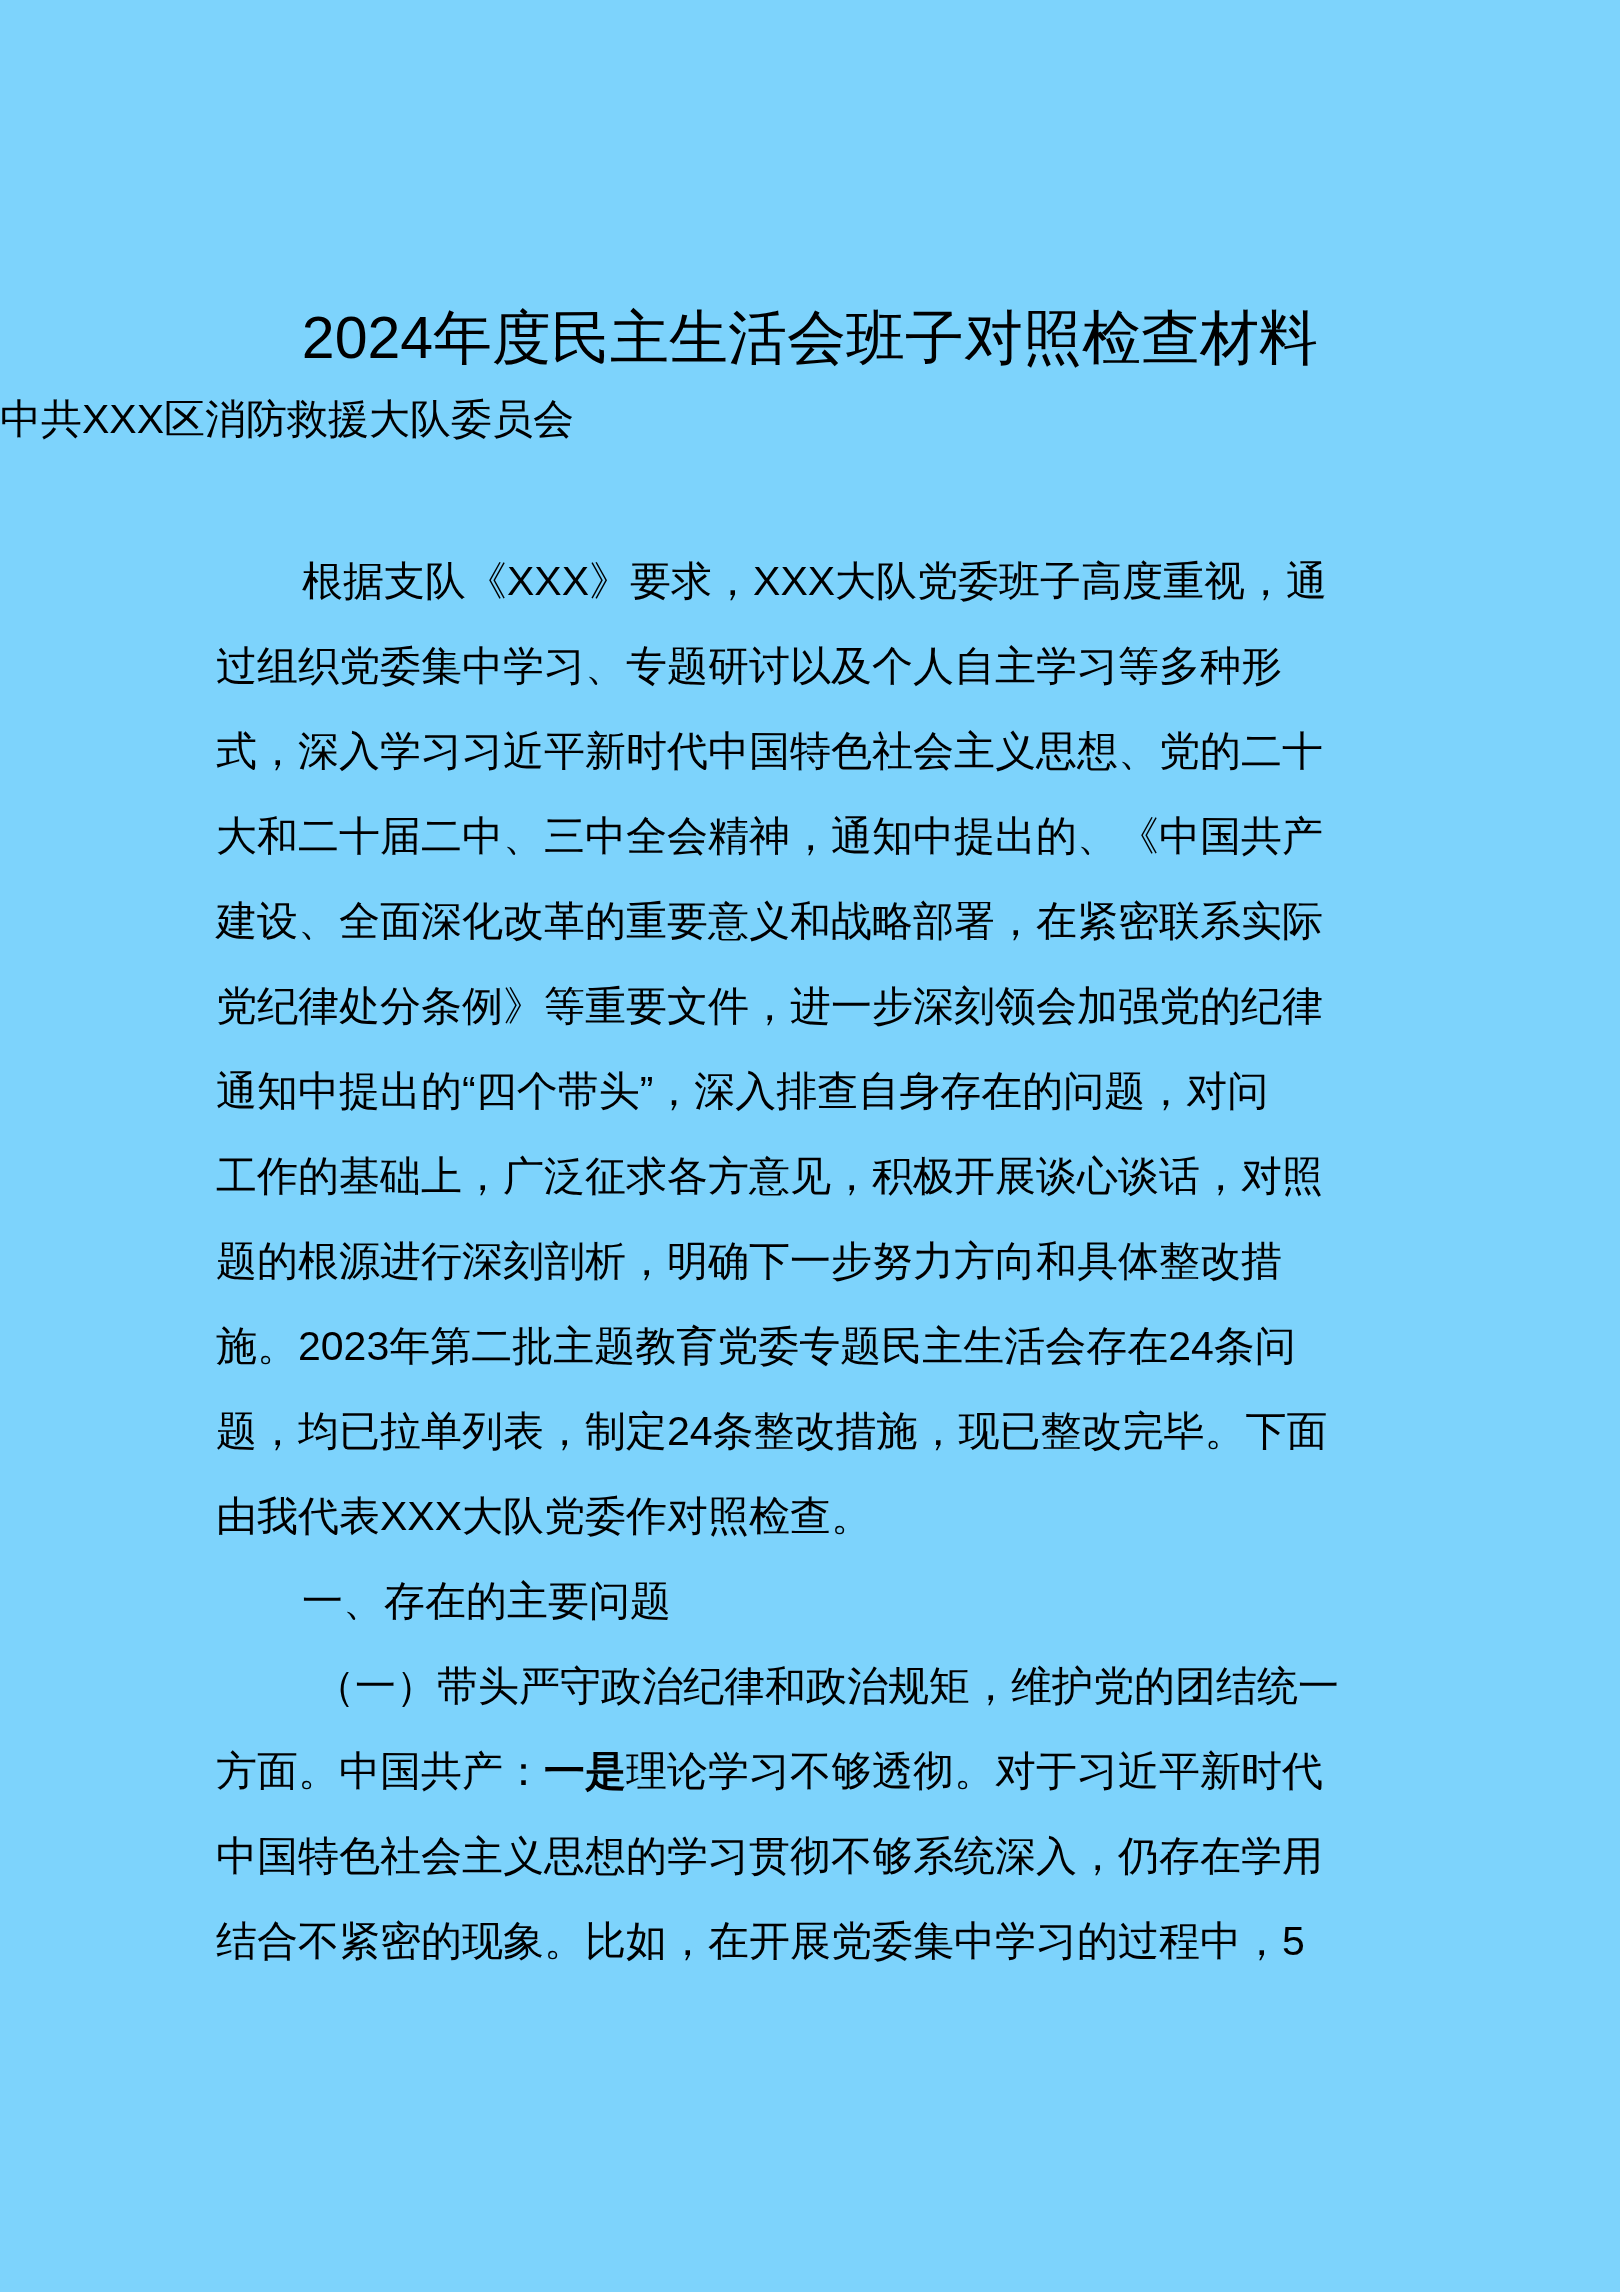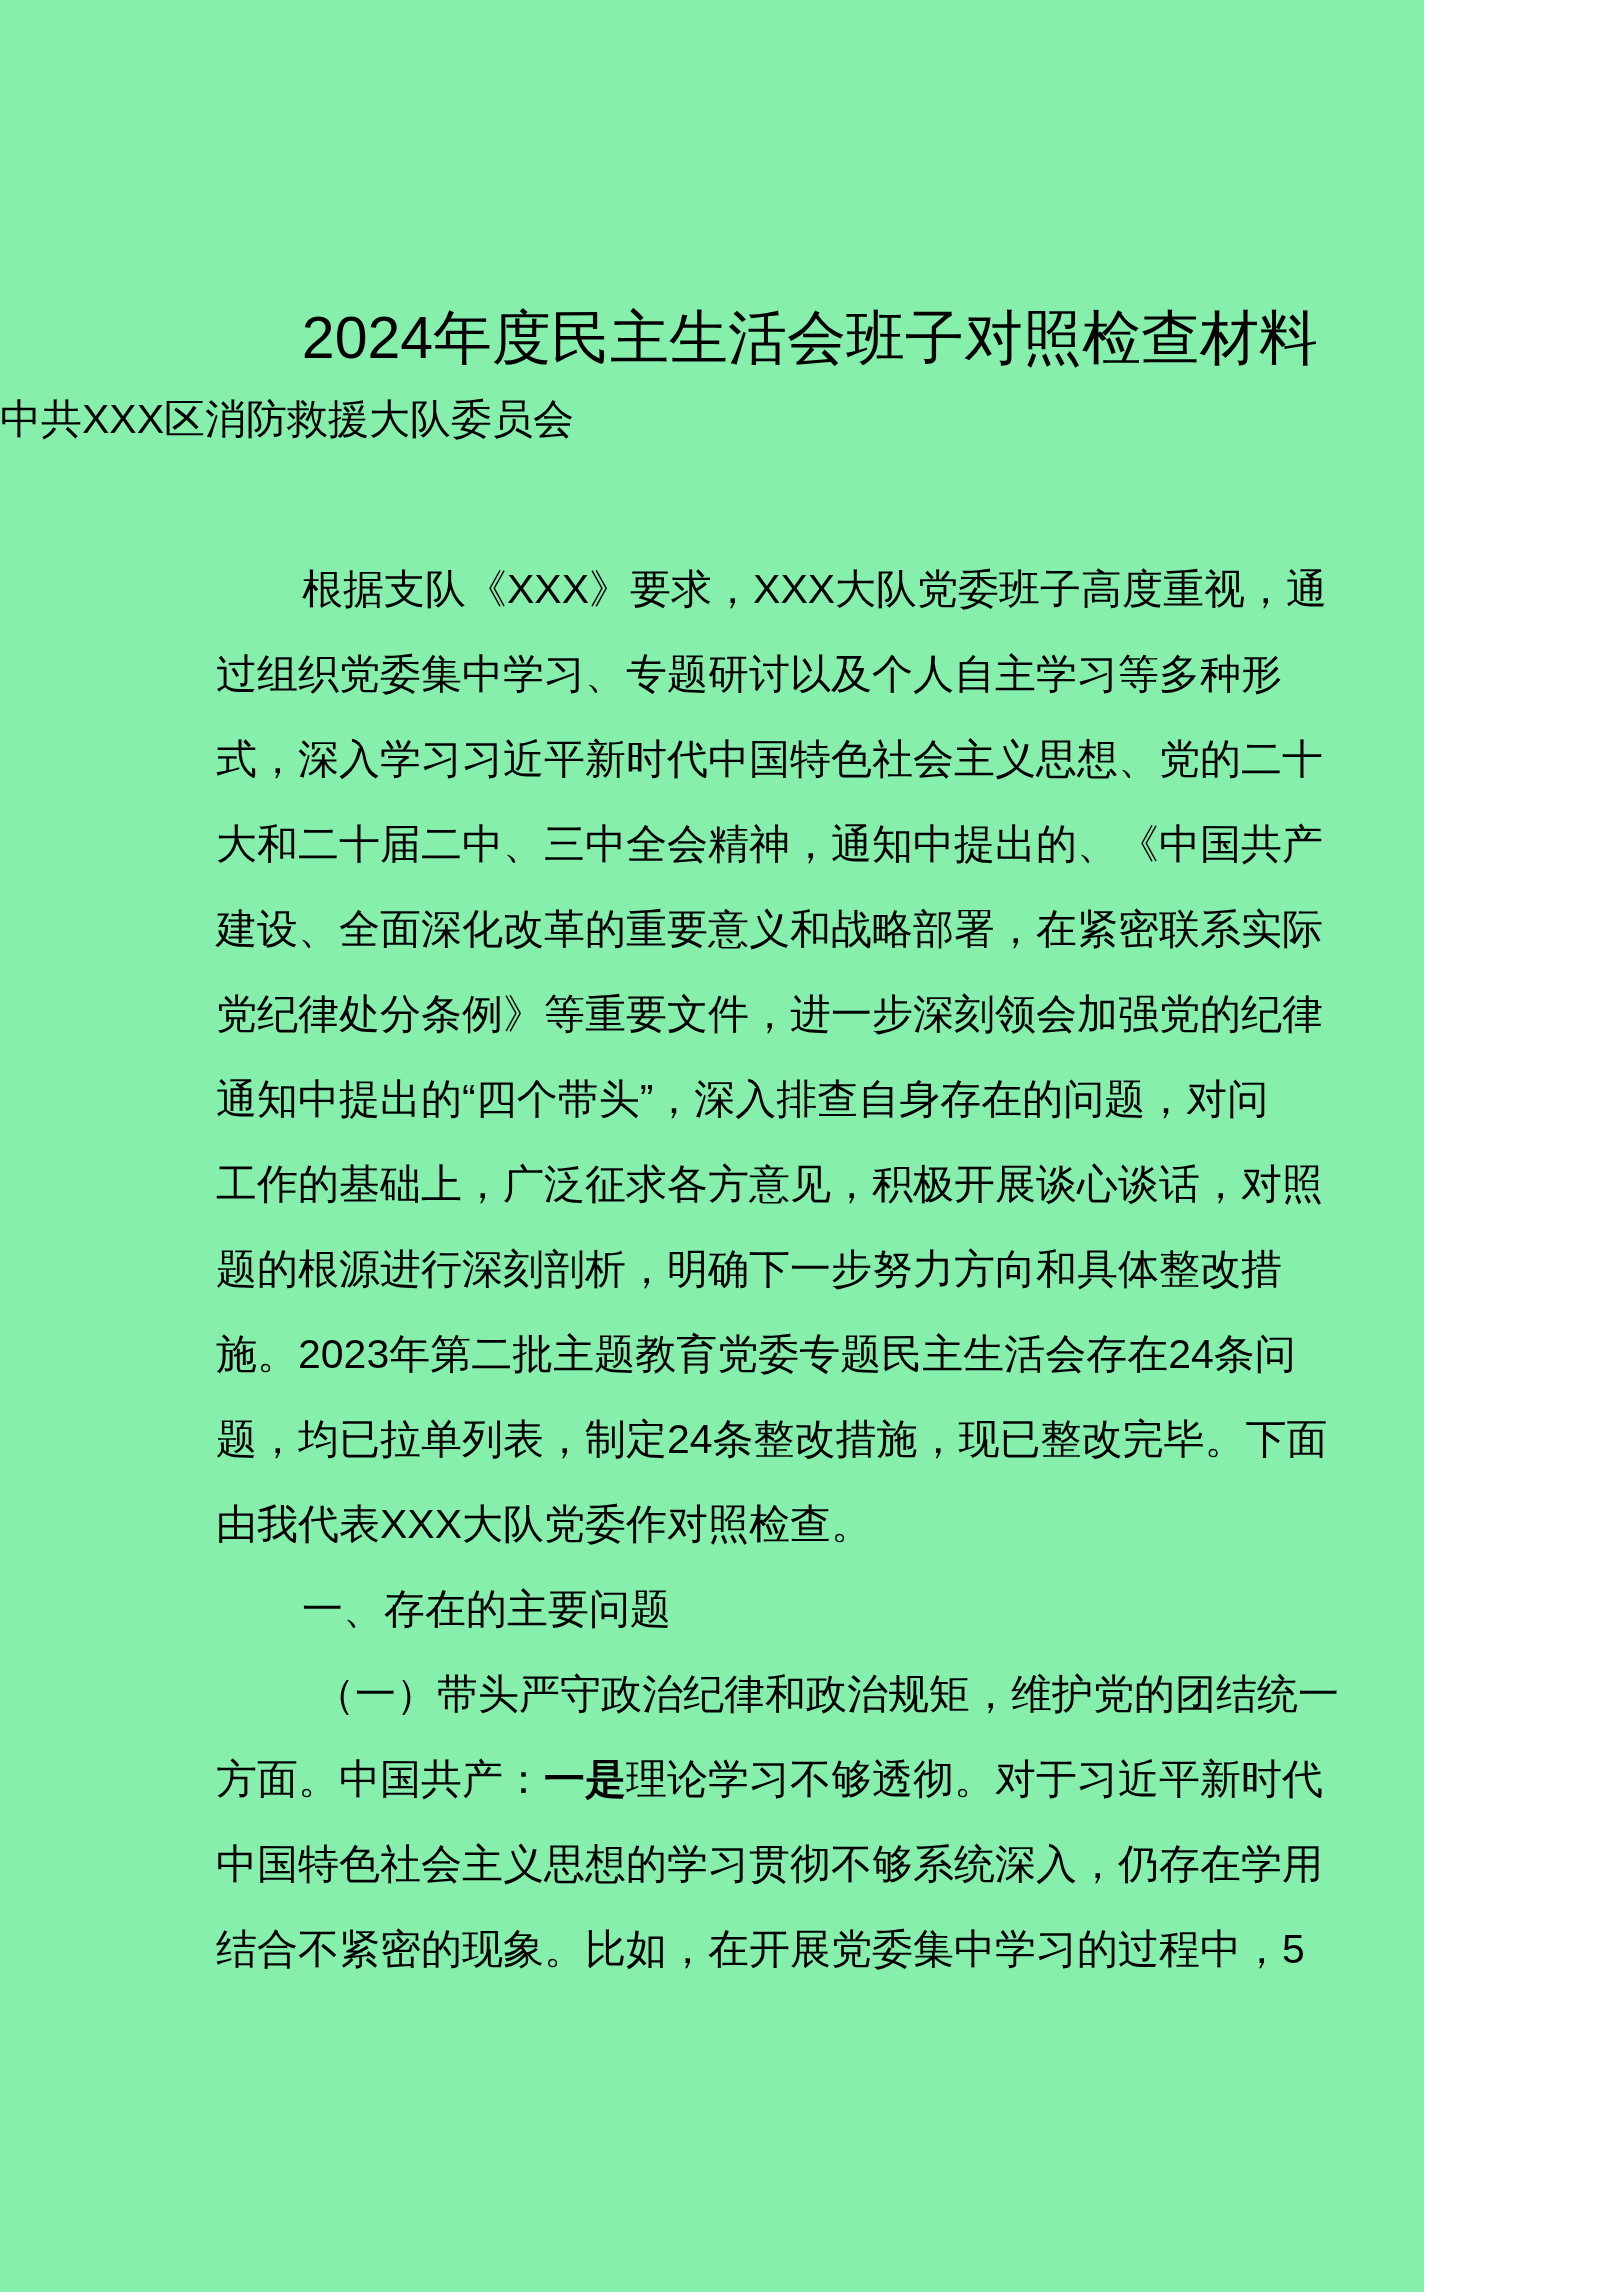--- a/index.html
+++ b/index.html
@@ -11,23 +11,23 @@
       width: 1620px;
       height: 2293px;
       position: relative;
       overflow: hidden;
       color: #000000;
       font-family: "DejaVu Sans", "Liberation Sans", sans-serif;
     }
     .page {
       position: absolute;
       left: 0; top: 0;
-      width: 1424px;
+      width: 1620px;
       height: 2293px;
-      background: #86efac;
+      background: #7dd3fc;
     }
     .title {
       position: absolute;
       left: 0;
       width: 1620px;
       top: 299px;
       text-align: center;
       font-size: 59px;
       line-height: 78px;
       letter-spacing: 0px;
@@ -45,21 +45,20 @@
       white-space: nowrap;
       font-family: "Liberation Sans", "DejaVu Sans", sans-serif;
     }
     .body {
       position: absolute;
       left: 216px;
       top: 552px;
       width: 1215px;
       font-size: 41px;
       font-family: "Liberation Sans", "DejaVu Sans", sans-serif;
-      margin-top: 8px;
     }
     .line {
       display: block;
       height: 85px;
       line-height: 59px;
       white-space: nowrap;
     }
     .indent2 { padding-left: 86px; }
     .indent-sub { padding-left: 98px; }
     .bold { font-weight: bold; }

